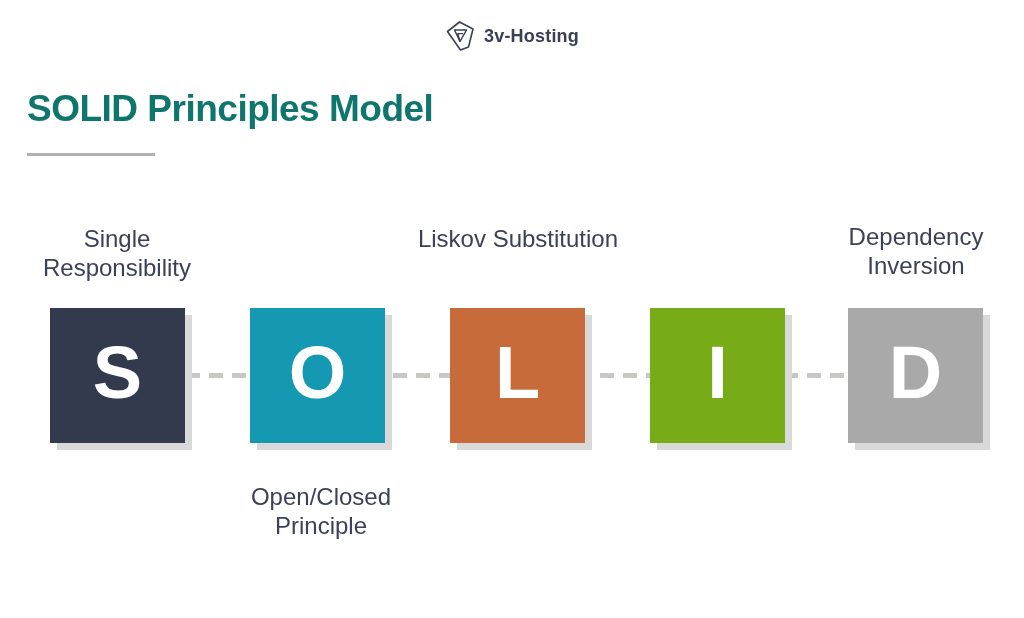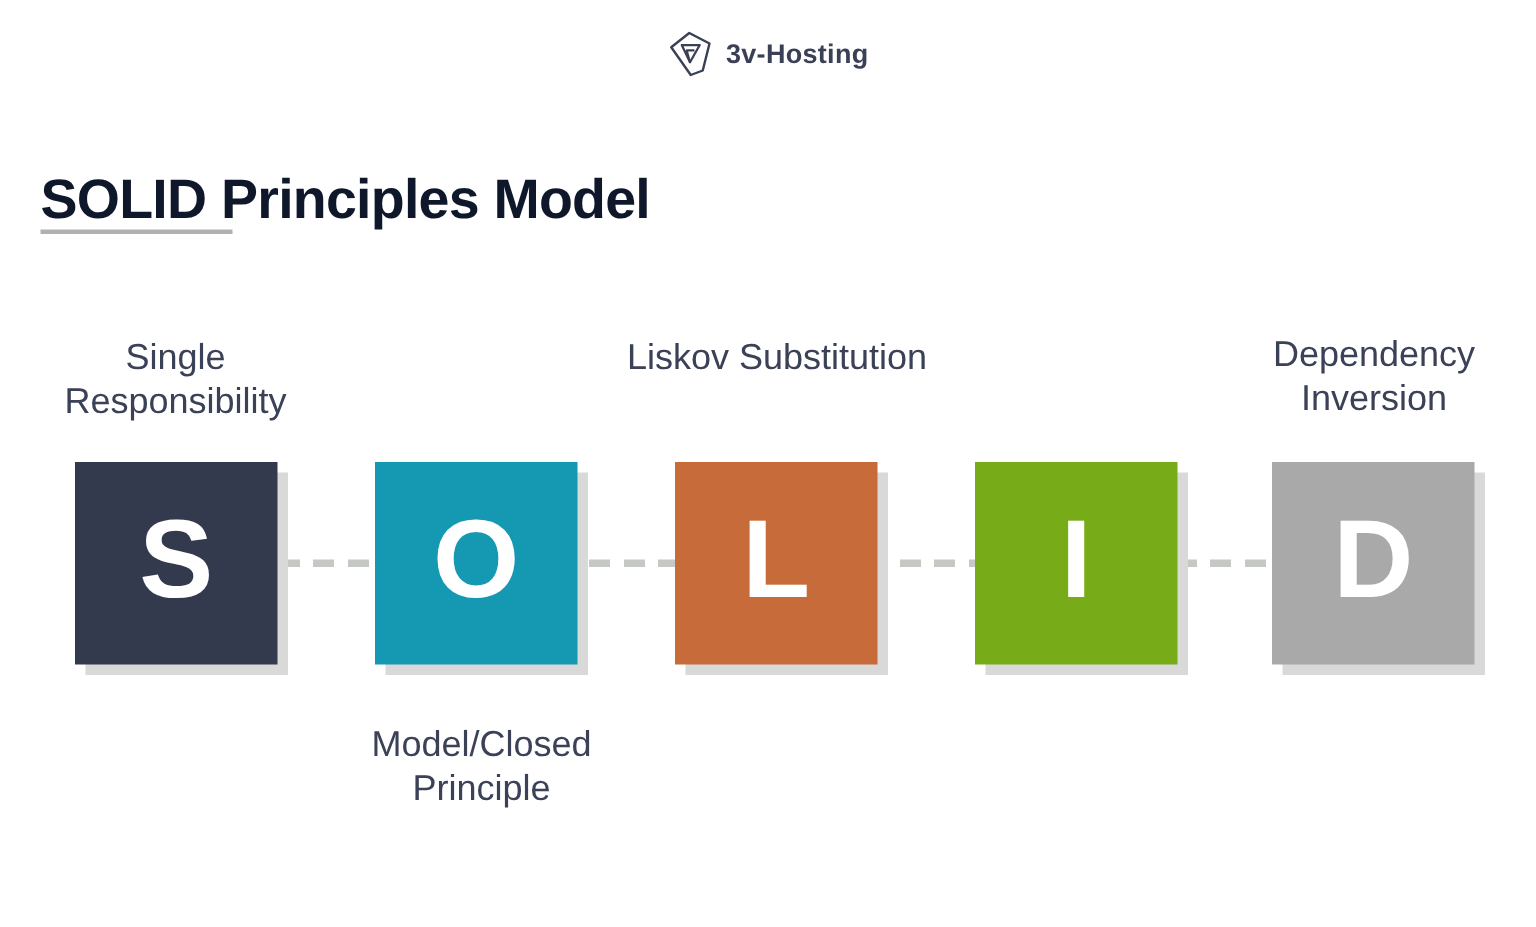--- a/index.html
+++ b/index.html
@@ -26,24 +26,24 @@
   .logo-text {
     font-size: 18px;
     font-weight: 600;
     color: #3a4055;
     letter-spacing: 0.2px;
   }
 
   
   .page-title {
     position: absolute;
-    left: 27px; top: 112px;
+    left: 27px; top: 88px;
     font-size: 37px;
     font-weight: 700;
-    color: #0f172a;
+    color: #0f766e;
     letter-spacing: -0.5px;
   }
   .title-rule {
     position: absolute;
     left: 27px; top: 153px;
     width: 128px; height: 3px;
     background: #b1b1b1;
   }
 
   
@@ -126,15 +126,15 @@
   <div class="tile tile-l" style="background: rgb(199, 107, 58);">
     <span class="tile-letter">L</span>
   </div>
   <div class="tile tile-i" style="background: rgb(119, 171, 23);">
     <span class="tile-letter">I</span>
   </div>
   <div class="tile tile-d" style="background: rgb(169, 169, 169);">
     <span class="tile-letter">D</span>
   </div>
 
-  <div class="principle-label label-openclosed">Model/Closed Principle</div>
+  <div class="principle-label label-openclosed">Open/Closed Principle</div>
 
 </div>
 
 </body></html>

